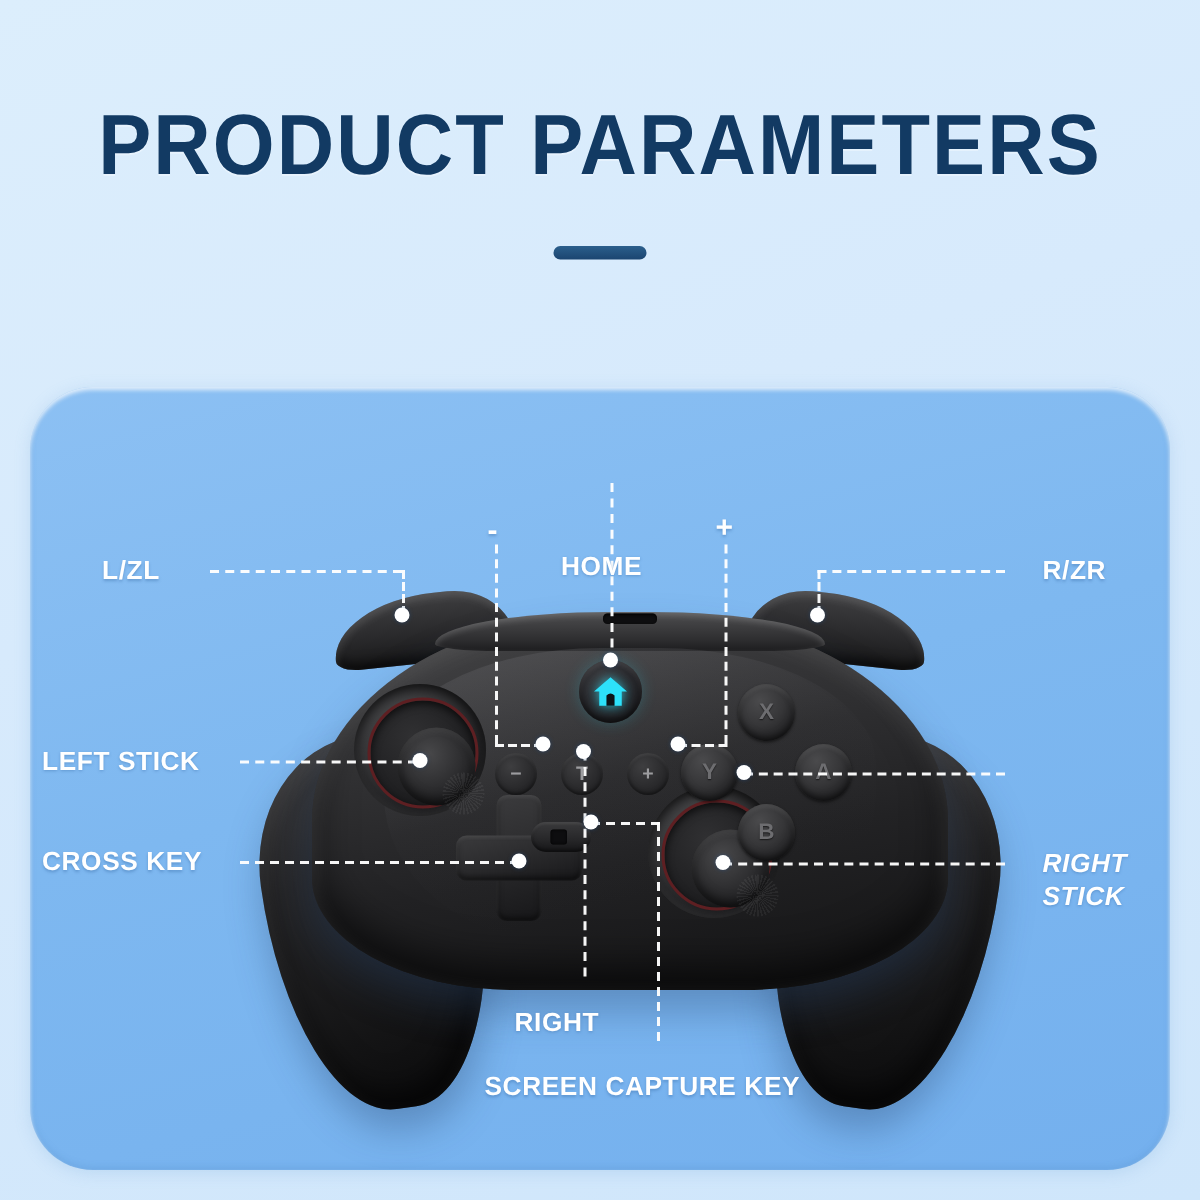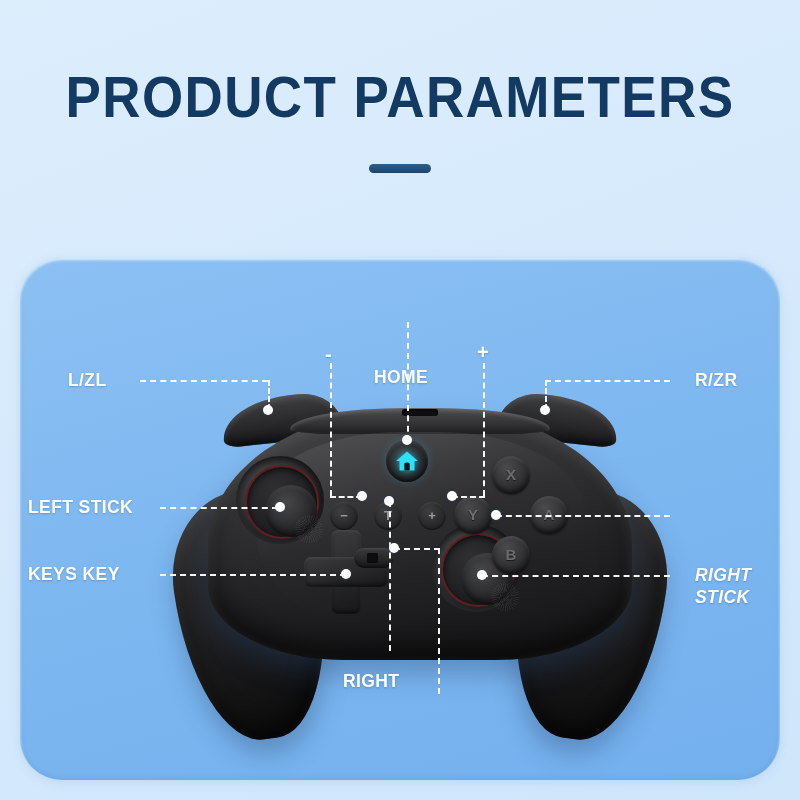--- a/index.html
+++ b/index.html
@@ -421,25 +421,26 @@
 
   <div class="lead-v" style="left:369px; top:243px; height:150px;"></div>
   <div class="dot" style="left:364px; top:238px;"></div>
 
   <div class="lead-h" style="left:374px; top:290px; width:46px;"></div>
   <div class="lead-v" style="left:418px; top:290px; height:146px;"></div>
   <div class="dot" style="left:369px; top:285px;"></div>
 
   <div class="callout l" style="left:48px;  top:111px;">L/ZL</div>
   <div class="callout l" style="left:8px;   top:238px;">LEFT STICK</div>
-  <div class="callout l" style="left:8px;   top:305px;">KEYS KEY</div>
+  <div class="callout l" style="left:8px;   top:305px;">CROSS KEY</div>
 
   <div class="callout r" style="left:655px; top:111px;">R/ZR</div>
   <div class="callout r" style="left:655px; top:306px;font-style:italic;">RIGHT
 STICK</div>
 
   <div class="callout" style="left:354px; top:64px;margin-top:44px;">HOME</div>
   <div class="sym" style="left:305px; top:86px;">-</div>
   <div class="sym" style="left:457px; top:84px;">+</div>
 
   <div class="callout" style="left:323px; top:412px;">RIGHT</div>
+  <div class="callout" style="left:303px; top:455px;">SCREEN CAPTURE KEY</div>
 
 </div>
 
 </body></html>

